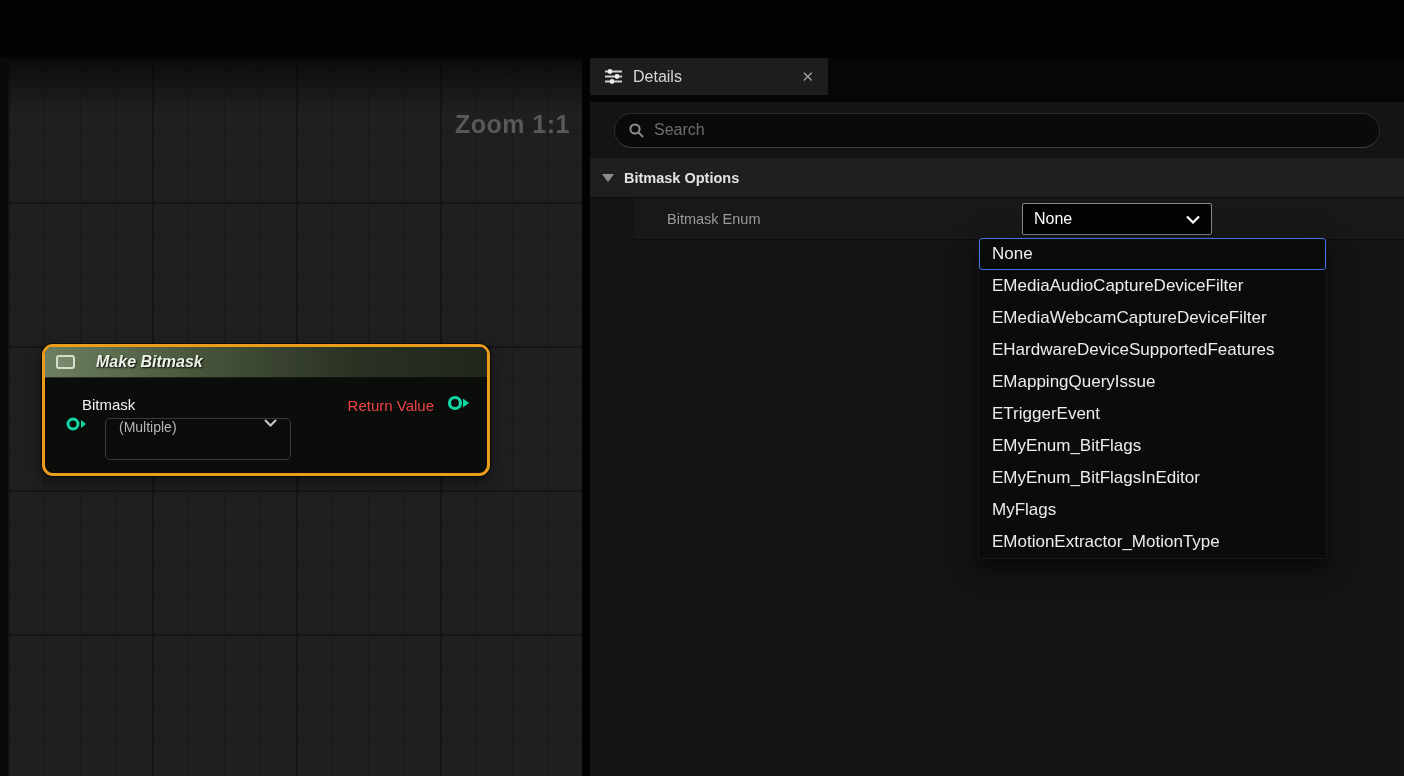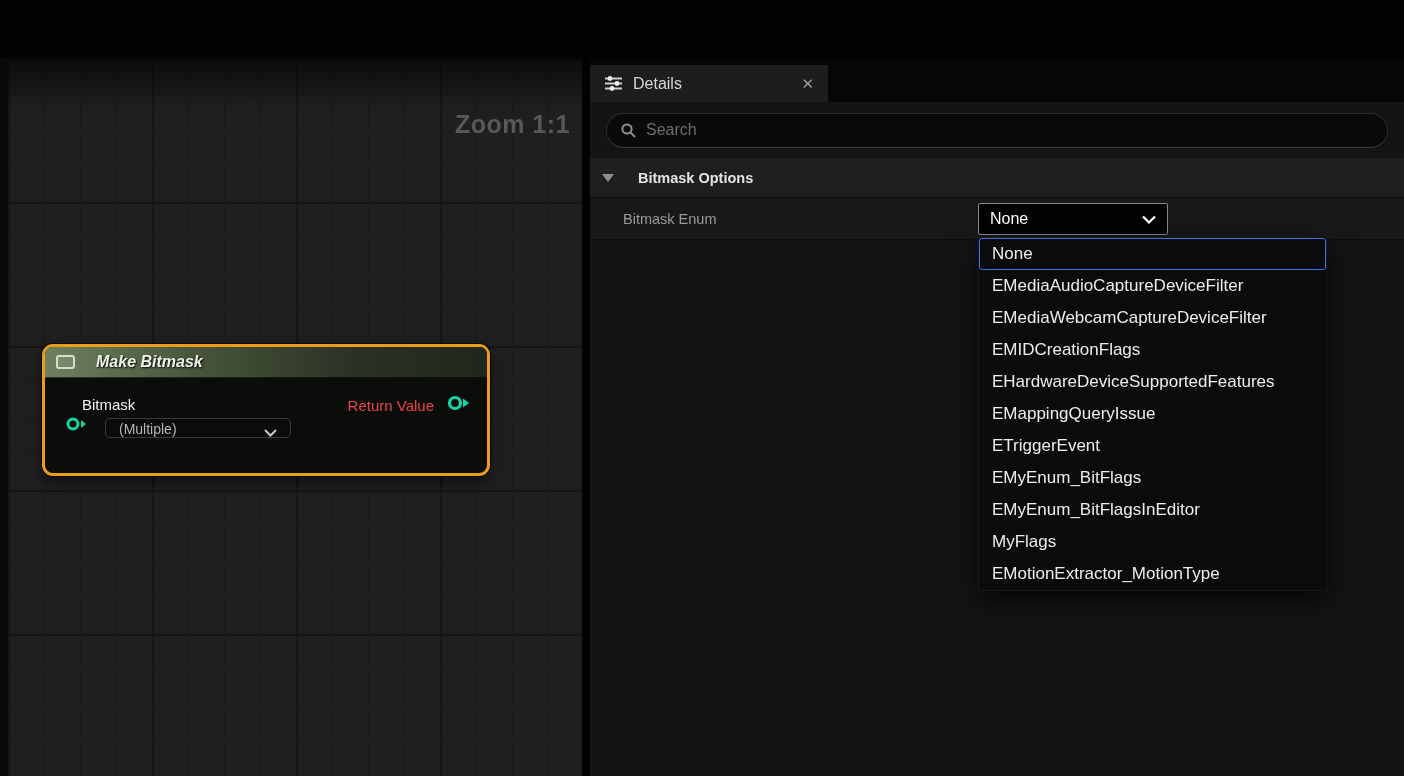--- a/index.html
+++ b/index.html
@@ -36,51 +36,51 @@
     background:linear-gradient(90deg,#6e8060 0%,#47543a 35%,#2a3224 70%,#20261c 100%);font-style:italic; }
   .node-icon { width:19px; height:14px; border:2px solid #d6decb; border-radius:3px;
     background:rgba(255,255,255,.10); flex:0 0 auto; }
   .node-title { font-size:16px; font-weight:bold; color:#eef2e8;
     text-shadow:1px 1px 2px rgba(0,0,0,.95); }
   .in-label  { position:absolute; left:37px;  top:49px; font-size:15px; color:#f0f0f0; }
   .out-label { position:absolute; right:53px; top:50px; font-size:15px; color:#ef4444; }
   .pin { position:absolute; }
   .pin-in  { left:20px; top:69px; }
   .pin-out { right:16px; top:47px; }
-  .multi-combo { position:absolute; left:60px; top:71px; width:186px; height:20px;
+  .multi-combo { position:absolute; left:60px; top:71px; width:186px; height:42px;
     background:#0b0b0b; border:1px solid #3a3a3a; border-radius:5px;
-    display:flex; align-items:flex-end; padding:0 13px; }
+    display:flex; align-items:flex-start; padding:0 13px; }
   .multi-combo-value { font-size:14px; color:#b6b6b6; }
   .multi-combo .chev { margin-left:auto; }
 
   
   .splitter { position:absolute; left:582px; top:58px; width:8px; height:718px; background:#020202; }
 
   
   .details { position:absolute; left:590px; top:58px; width:814px; height:718px; background:#141414; }
-  .tab-bar { height:44px; background:#060606; display:flex; align-items:flex-end; }
+  .tab-bar { height:44px; background:#060606; display:flex; }
   .tab { width:238px; height:37px; background:#1d1d1d; display:flex; align-items:center;
     gap:10px; padding:0 14px; }
   .tab-label { font-size:16px; color:#d6d6d6; }
   .tab-close { margin-left:auto; color:#9c9c9c; font-size:15px; cursor:pointer; }
 
-  .search-row { height:56px; display:flex; align-items:center; padding:0 16px; background:#141414; }
+  .search-row { height:56px; display:flex; align-items:center; padding:0 24px; background:#141414; }
   .search-wrap { flex:1; height:35px; background:#0a0a0a; border:1px solid #2b2b2b;
     border-bottom-color:#3c3c3c; border-radius:18px; display:flex; align-items:center;
     padding:0 13px; gap:9px; }
   input.search { flex:1; background:transparent; border:0; outline:0; color:#cfcfcf;
     font-size:16px; font-family:inherit; }
   input.search::placeholder { color:#6d6d6d; }
 
   .section-header { height:40px; background:#1f1f1f; border-bottom:1px solid #0b0b0b;
-    display:flex; align-items:center; gap:24px; padding:0 12px; }
+    display:flex; align-items:center; gap:10px; padding:0 12px; }
   .section-title { font-size:14.5px; font-weight:bold; color:#e3e3e3; }
 
   .prop-row { height:42px; background:#181818; border-bottom:1px solid #0d0d0d;
-    position:relative; display:flex; align-items:center; }
+    position:relative; display:flex; align-items:center;margin-left:44px; }
   .prop-label { padding-left:33px; font-size:14.5px; color:#9a9a9a; }
   .combo { position:absolute; left:388px; top:5px; width:190px; height:32px;
     background:#030303; border:1px solid #8a8a8a; border-radius:2px;
     display:flex; align-items:center; padding:0 11px; cursor:pointer; }
   .combo-value { font-size:16px; color:#ffffff; }
   .combo .chev { margin-left:auto; }
 
   .dropdown { position:absolute; left:388px; top:179px; width:349px; background:#0b0b0b;
     border:1px solid #181818; box-shadow:0 10px 24px rgba(0,0,0,.7); z-index:10; }
   .dd-item { height:32px; line-height:30px; padding:0 12px; font-size:17px; color:#ededed;
@@ -183,21 +183,20 @@
             <polyline points="1,1.5 7,7.5 13,1.5" fill="none" stroke="#ffffff" stroke-width="2.2"></polyline>
           </svg>
         </span>
       </div>
     </div>
 
     <div class="dropdown">
         <div class="dd-item selected">None</div>
         <div class="dd-item">EMediaAudioCaptureDeviceFilter</div>
         <div class="dd-item">EMediaWebcamCaptureDeviceFilter</div>
-        <div class="dd-item">EMIDCreationFlags</div>
         <div class="dd-item">EHardwareDeviceSupportedFeatures</div>
         <div class="dd-item">EMappingQueryIssue</div>
         <div class="dd-item">ETriggerEvent</div>
         <div class="dd-item">EMyEnum_BitFlags</div>
         <div class="dd-item">EMyEnum_BitFlagsInEditor</div>
         <div class="dd-item">MyFlags</div>
         <div class="dd-item">EMotionExtractor_MotionType</div>
       </div>
 
   </div>

